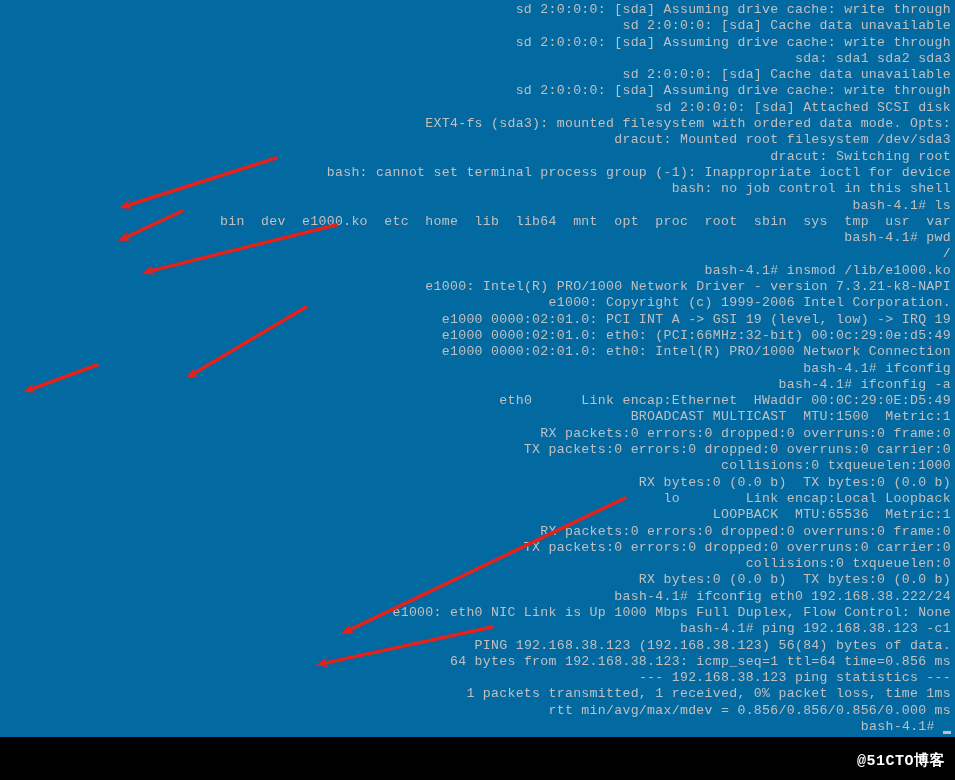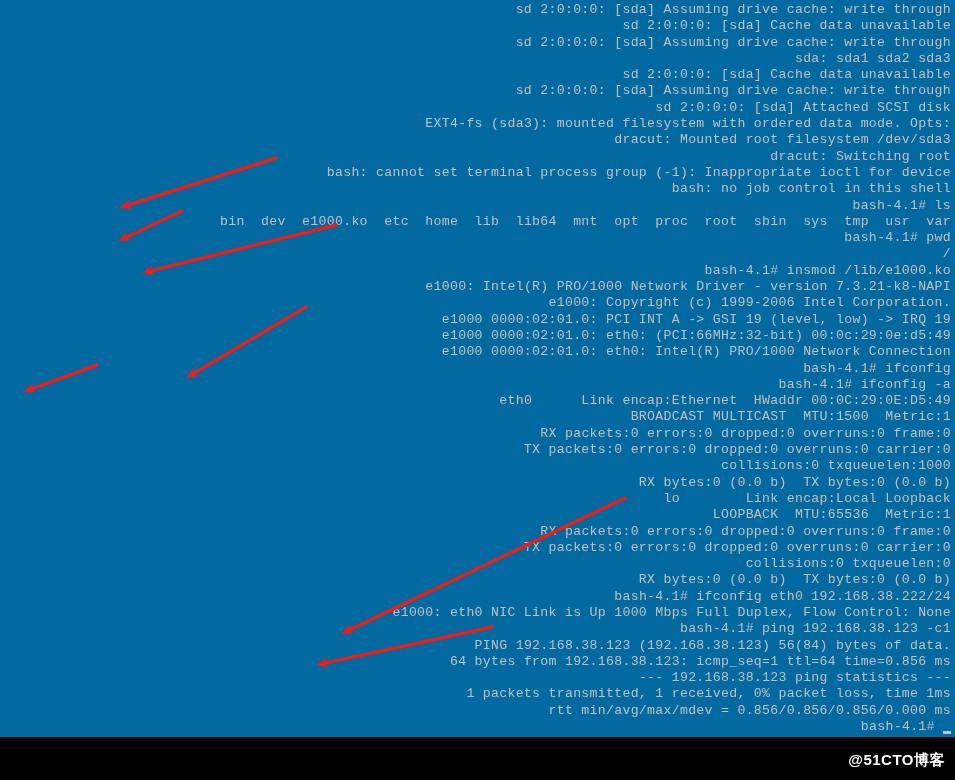--- a/index.html
+++ b/index.html
@@ -29,21 +29,21 @@
     width: 8px;
     height: 3px;
     background: #c0c0c0;
     vertical-align: bottom;
     margin-bottom: 1px;
   }
   .watermark {
     position: absolute;
     right: 10px;
     bottom: 10px;
-    font-family: Liberation Sans, sans-serif;
+    font-family: Liberation Mono, monospace;
     font-size: 15px;
     font-weight: 600;
     color: #fff;
     letter-spacing: 0.5px;
   }
   svg.arrows {
     position: absolute;
     top: 0;
     left: 0;
     pointer-events: none;

